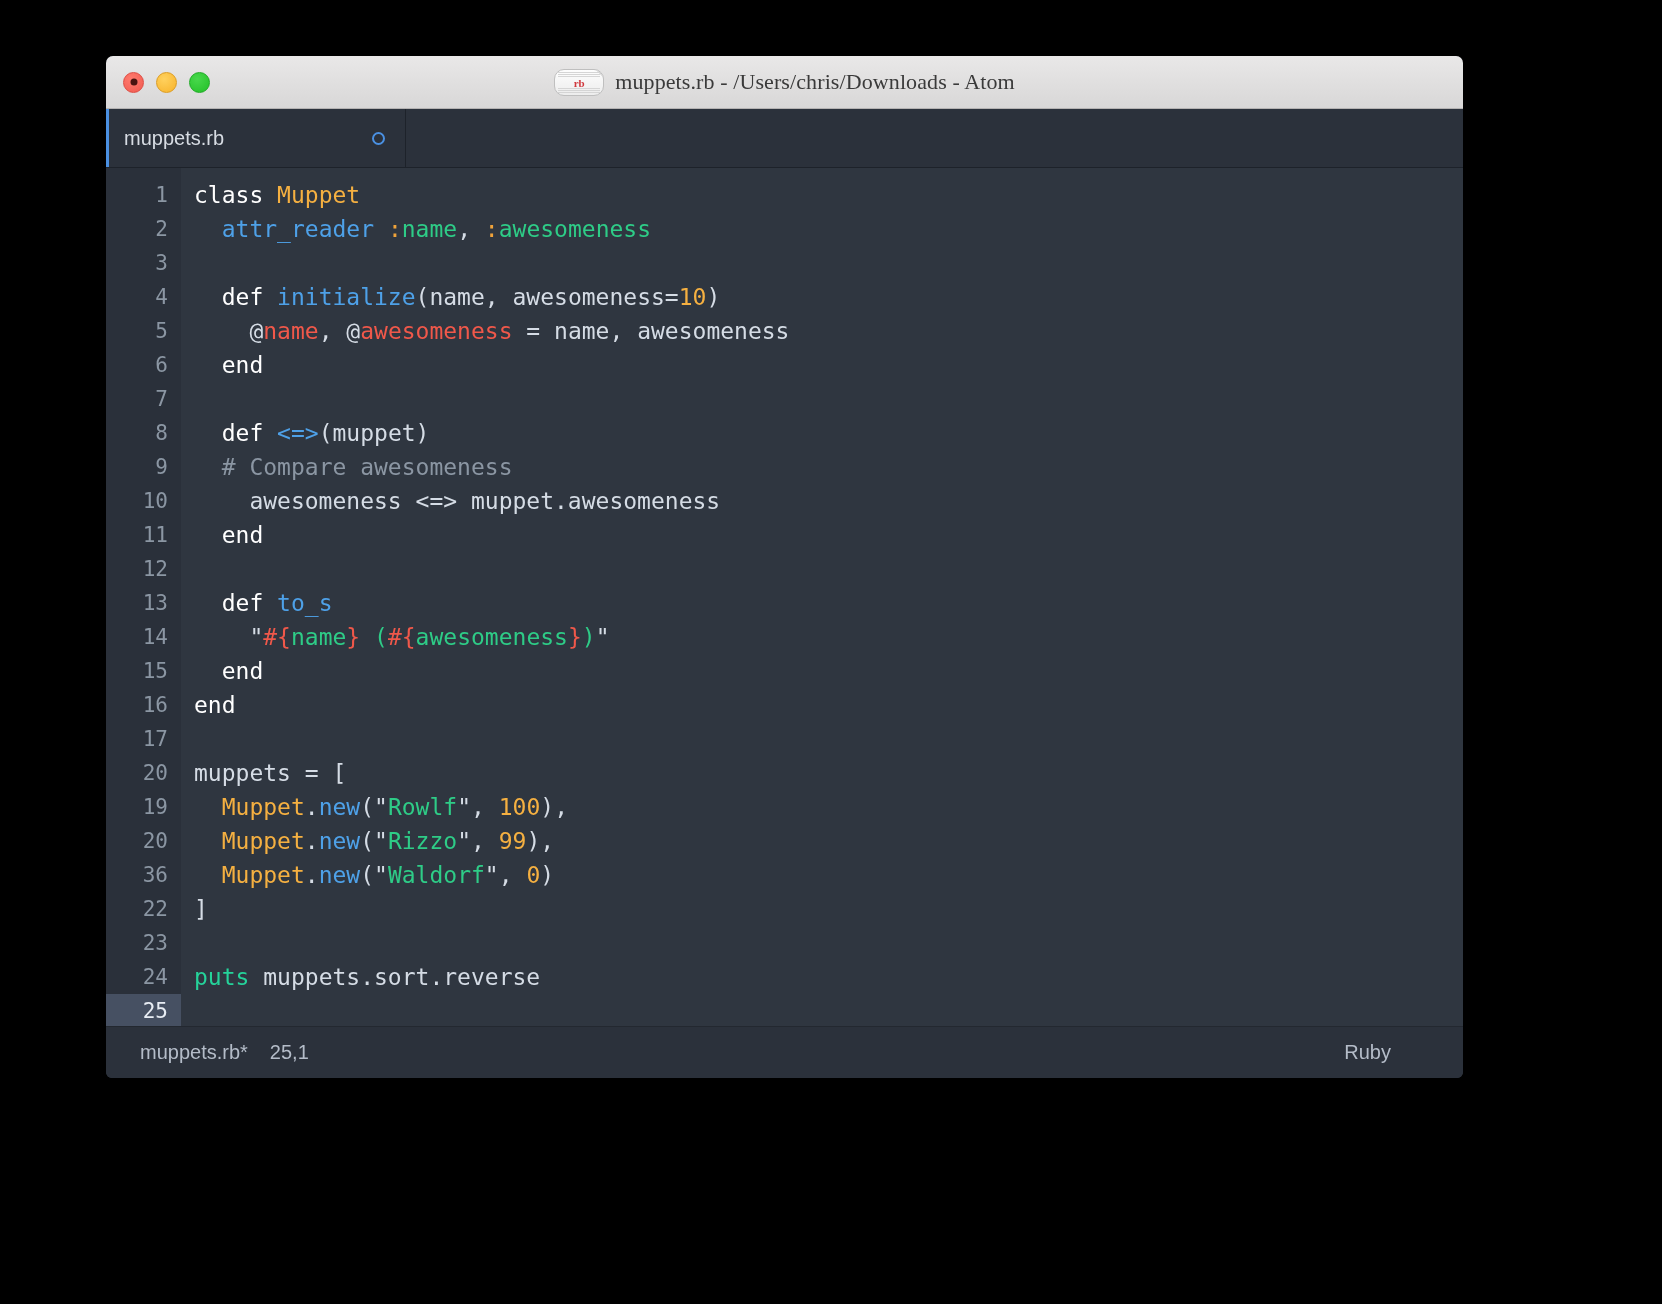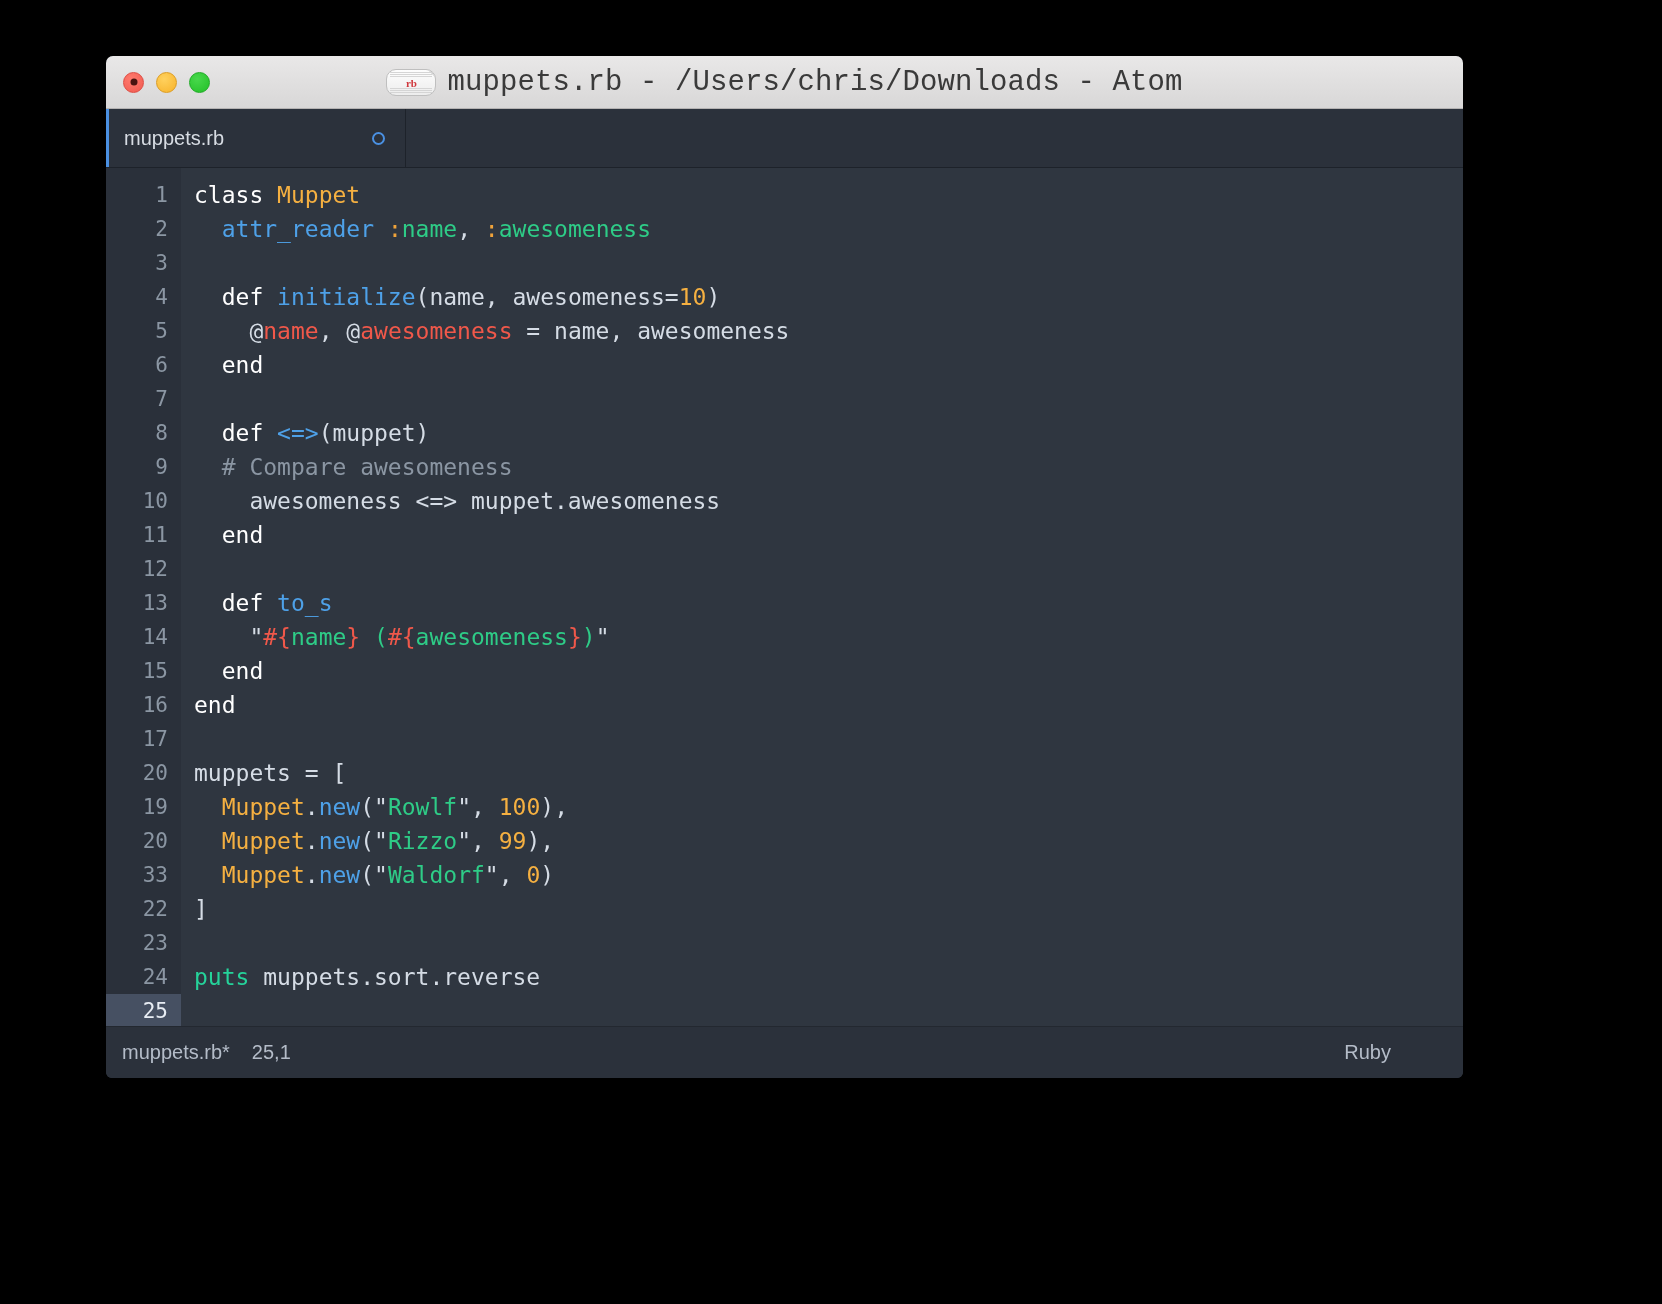--- a/index.html
+++ b/index.html
@@ -75,23 +75,23 @@
     border-radius: 50%;
     background: #4a1410;
   }
 
   .title-group {
     display: flex;
     align-items: center;
     gap: 11px;
   }
   .title-text {
-    font-size: 29px;
+    font-size: 22px;
     color: #3a3a3a;
-    font-family: Liberation Mono, monospace;
+    font-family: Liberation Serif, serif;
     letter-spacing: 0.1px;
     white-space: nowrap;
   }
   .file-icon {
     width: 23px;
     height: 27px;
     position: relative;
     background: linear-gradient(to bottom, #fdfdfd, #ededed);
     border: 1px solid #bfbfbf;
     border-radius: 10px;
@@ -244,21 +244,21 @@
   .t-plain { color: #d5dce5; }
 
   
   .statusbar {
     flex: 0 0 52px;
     height: 52px;
     background: #2b313b;
     border-top: 1px solid #232830;
     display: flex;
     align-items: center;
-    padding: 0 22px 0 16px;
+    padding: 0 22px 0 34px;
     box-sizing: border-box;
     justify-content: space-between;
   }
   .status-left, .status-right {
     display: flex;
     align-items: center;
   }
   .status-left { gap: 22px; }
   .status-right { gap: 44px; flex-direction: column; }
   .status-item {
@@ -315,21 +315,21 @@
           <div class="gl">11</div>
           <div class="gl">12</div>
           <div class="gl">13</div>
           <div class="gl">14</div>
           <div class="gl">15</div>
           <div class="gl">16</div>
           <div class="gl">17</div>
           <div class="gl">20</div>
           <div class="gl">19</div>
           <div class="gl">20</div>
-          <div class="gl">33</div>
+          <div class="gl">36</div>
           <div class="gl">22</div>
           <div class="gl">23</div>
           <div class="gl">24</div>
           <div class="gl active">25</div>
         </div>
       <div class="code-pane" id="code-pane">
           <div class="cl"><span class="t-key">class </span><span class="t-class">Muppet</span></div>
           <div class="cl"><span class="t-plain">  </span><span class="t-fn">attr_reader</span><span class="t-plain"> </span><span class="t-symc">:</span><span class="t-sym">name</span><span class="t-plain">, </span><span class="t-symc">:</span><span class="t-sym">awesomeness</span></div>
           <div class="cl">&nbsp;</div>
           <div class="cl"><span class="t-plain">  </span><span class="t-key">def </span><span class="t-fn">initialize</span><span class="t-plain">(name, awesomeness=</span><span class="t-num">10</span><span class="t-plain">)</span></div>

